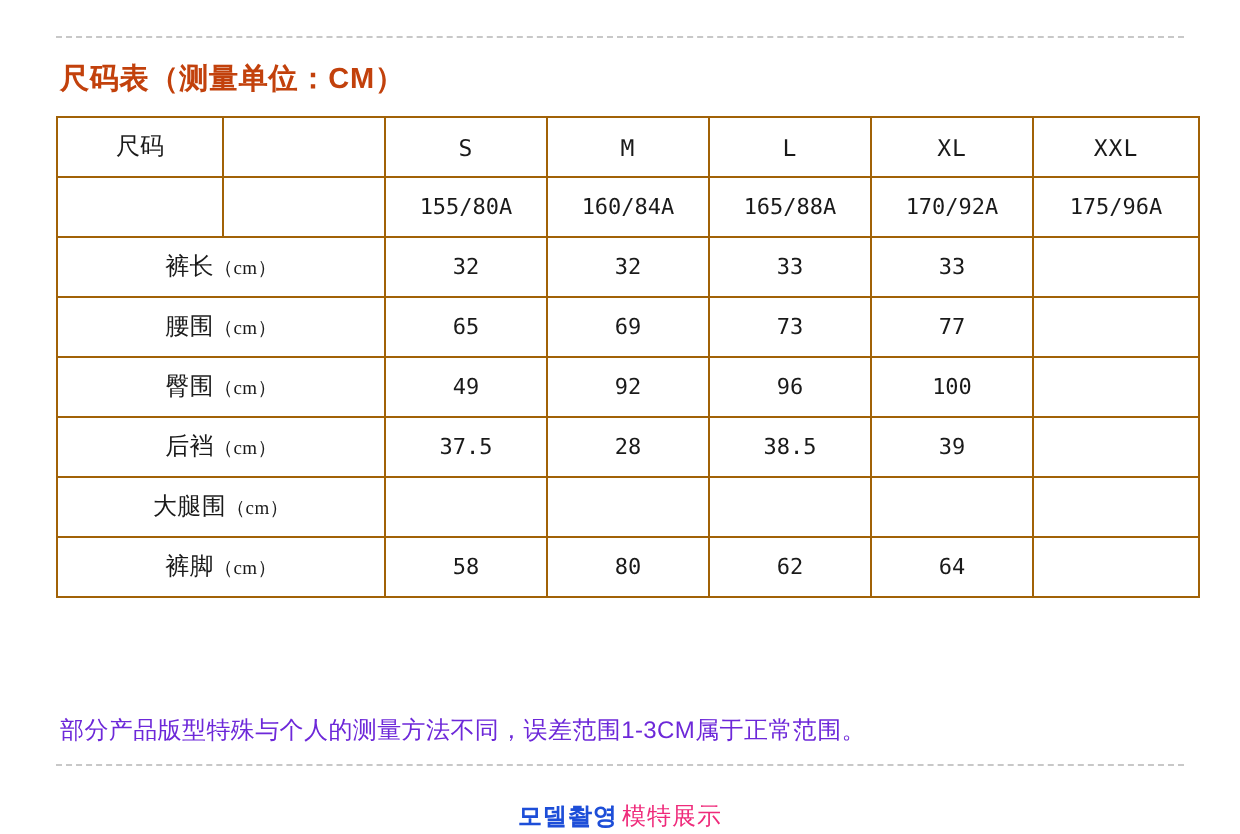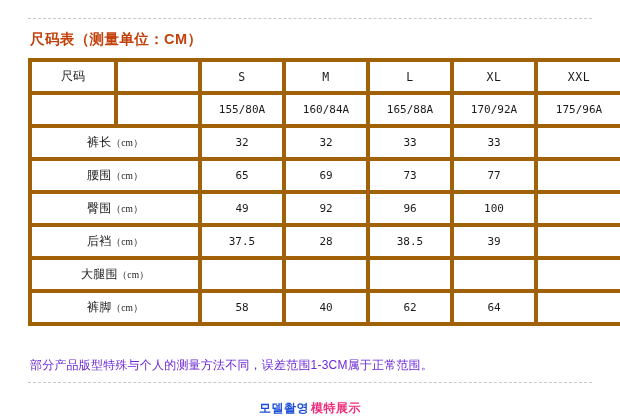--- a/index.html
+++ b/index.html
@@ -38,21 +38,21 @@
   }
   table.size-table {
     position: absolute;
     left: 28px;
     top: 58px;
     width: 564px;
     border-collapse: collapse;
     table-layout: fixed;
   }
   table.size-table td {
-    border: 4px solid #a16207;
+    border: 1px solid #a16207;
     height: 29px;
     text-align: center;
     vertical-align: middle;
     font-size: 11px;
     font-family: "DejaVu Sans Mono", monospace;
     color: #1a1a1a;
     padding: 0;
   }
   table.size-table td.rowhead {
     font-family: "Liberation Sans", sans-serif;
@@ -96,21 +96,21 @@
     text-align: center;
     font-size: 12px;
     letter-spacing: 0.5px;
   }
   .footer .kr {
     color: #1d4ed8;
     font-weight: 600;
   }
   .footer .cn {
     color: #ef2b7b;
-    font-weight: 700;
+    font-weight: 400;
     margin-left: 2px;
   }
 </style>
 </head>
 <body>
 
 <div class="page">
 
   <div class="top-rule"></div>
 
@@ -173,21 +173,21 @@
         <td class="rowhead" colspan="2"><span>大腿围</span><span class="unit">（cm）</span></td>
         <td></td>
         <td></td>
         <td></td>
         <td></td>
         <td></td>
       </tr>
       <tr>
         <td class="rowhead" colspan="2"><span>裤脚</span><span class="unit">（cm）</span></td>
         <td>58</td>
-        <td>40</td>
+        <td>80</td>
         <td>62</td>
         <td>64</td>
         <td></td>
       </tr>
     </tbody>
   </table>
 
   <div class="note">部分产品版型特殊与个人的测量方法不同，误差范围1-3CM属于正常范围。</div>
 
   <div class="bottom-rule"></div>

